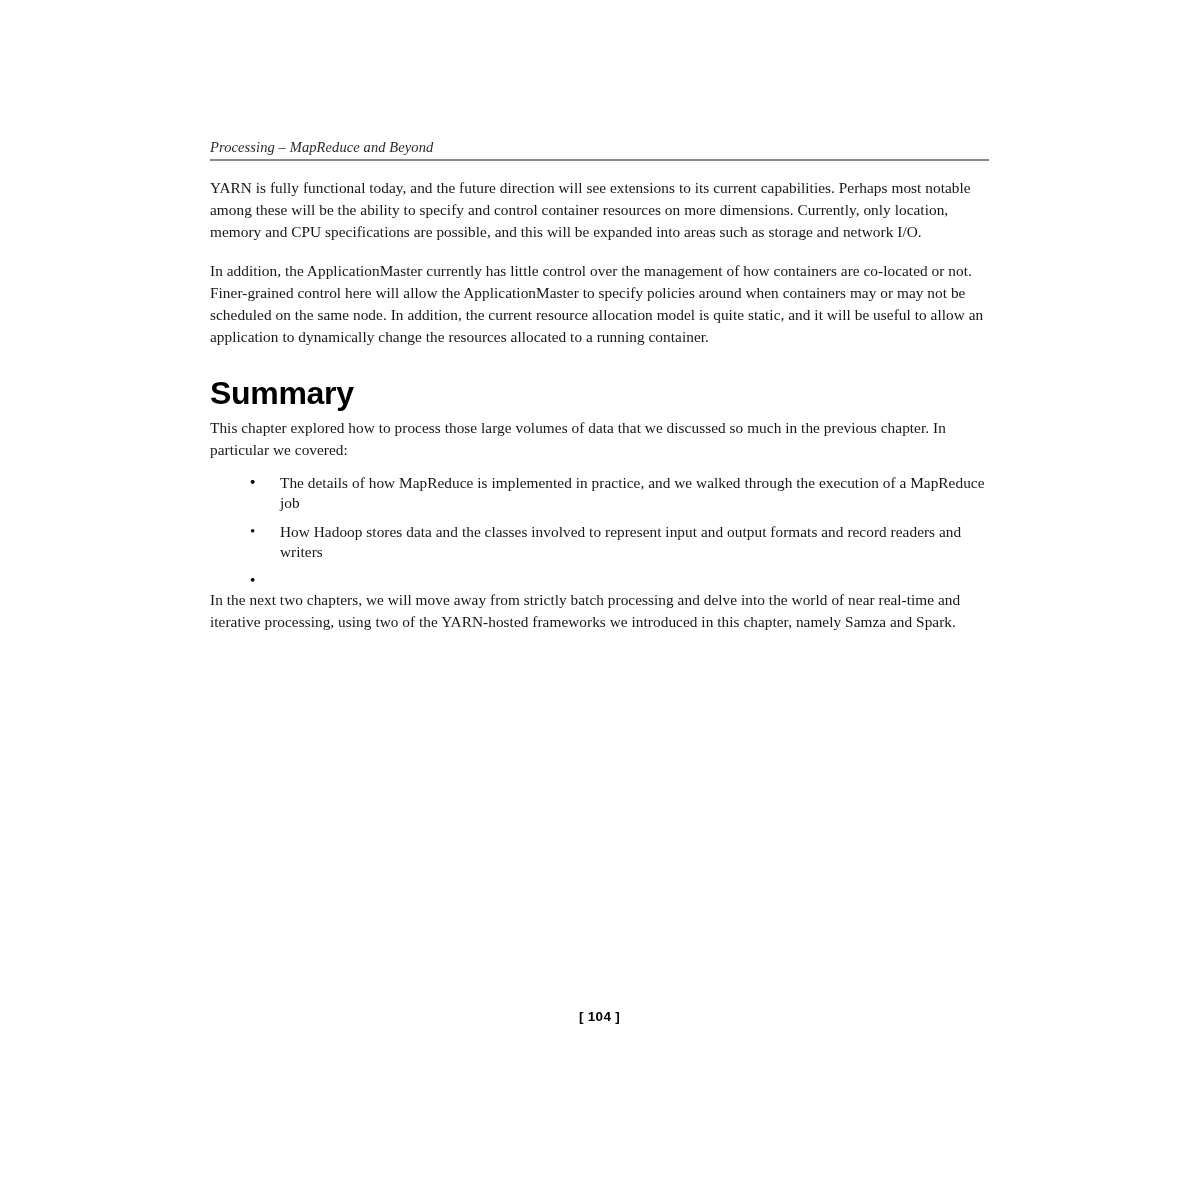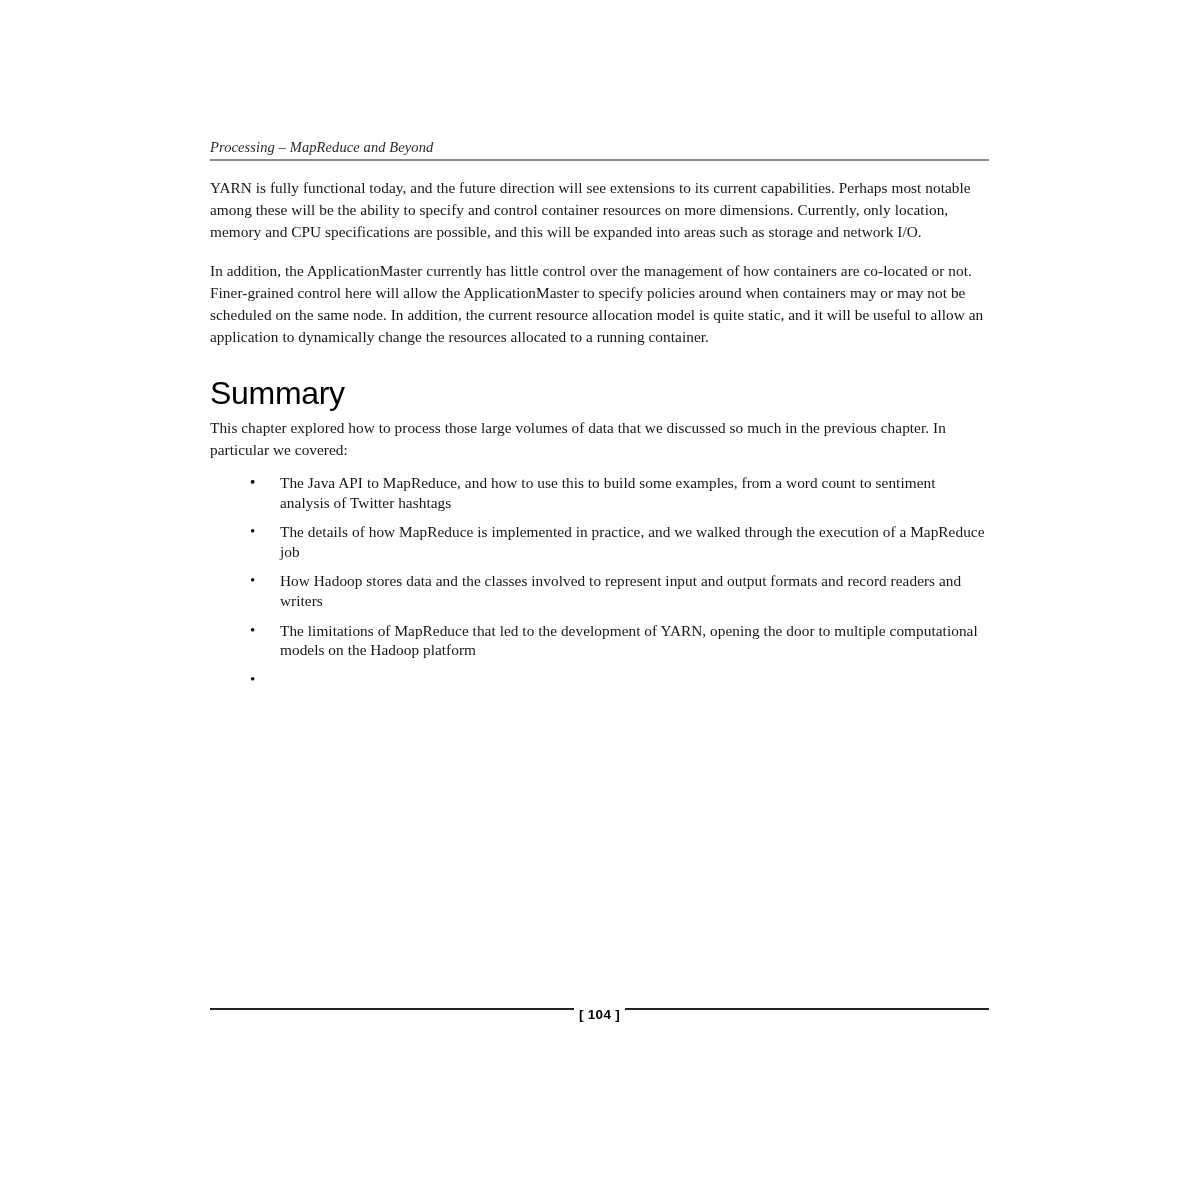--- a/index.html
+++ b/index.html
@@ -61,21 +61,21 @@
     text-align: left;
     letter-spacing: 0.05px;
   }
   .para.tight {
     margin-bottom: 12px;
   }
 
   
   .section-heading {
     font-family: "Liberation Sans", "DejaVu Sans", sans-serif;
-    font-weight: normal;
+    font-weight: bold;
     font-size: 32px;
     line-height: 34px;
     color: #000000;
     letter-spacing: -0.3px;
     margin: 28px 0 7px 0;
   }
 
   
   .bullet-list {
     list-style: none;
@@ -107,22 +107,23 @@
     height: 14px;
   }
 
   
   .footer {
     position: absolute;
     left: 210px;
     top: 1008px;
     width: 779px;
     display: flex;
-    align-items: flex-start;
+    align-items: center;
     justify-content: center;
+    flex-direction: column;
   }
   .footer-rule {
     flex: 1 1 auto;
     height: 2px;
     background: #222222;
   }
   .footer-page-number {
     font-family: "Liberation Sans", "DejaVu Sans", sans-serif;
     font-weight: bold;
     font-size: 13.5px;
@@ -150,41 +151,40 @@
     <h1 class="section-heading">Summary</h1>
 
     <p class="para tight">This chapter explored how to process those large volumes of data that we discussed so much in the previous chapter. In particular we covered:</p>
 
     <ul class="bullet-list">
       <li class="bullet-item">
         <span class="bullet-marker">•</span>
       </li>
       <li class="bullet-item">
         <span class="bullet-marker">•</span>
-        <span>The Java API to MapReduce, and how to use this to build some examples, from a word count to sentiment analysis of Twitter hashtags</span>
       </li>
       <li class="bullet-item">
         <span class="bullet-marker">•</span>
         <span>The details of how MapReduce is implemented in practice, and we walked through the execution of a MapReduce job</span>
       </li>
       <li class="bullet-item">
         <span class="bullet-marker">•</span>
         <span>How Hadoop stores data and the classes involved to represent input and output formats and record readers and writers</span>
       </li>
       <li class="bullet-item">
         <span class="bullet-marker">•</span>
-        <span>The limitations of MapReduce that led to the development of YARN, opening the door to multiple computational models on the Hadoop platform</span>
       </li>
       <li class="bullet-item">
         <span class="bullet-marker">•</span>
       </li>
     </ul>
 
     <div class="after-list-gap"></div>
 
+    <p class="para">In the next two chapters, we will move away from strictly batch processing and delve into the world of near real-time and iterative processing, using two of the YARN-hosted frameworks we introduced in this chapter, namely Samza and Spark.</p>
 
   </div>
 
   <div class="footer">
     <div class="footer-rule"></div>
     <div class="footer-page-number">[ 104 ]</div>
     <div class="footer-rule"></div>
   </div>
 
 </div>

